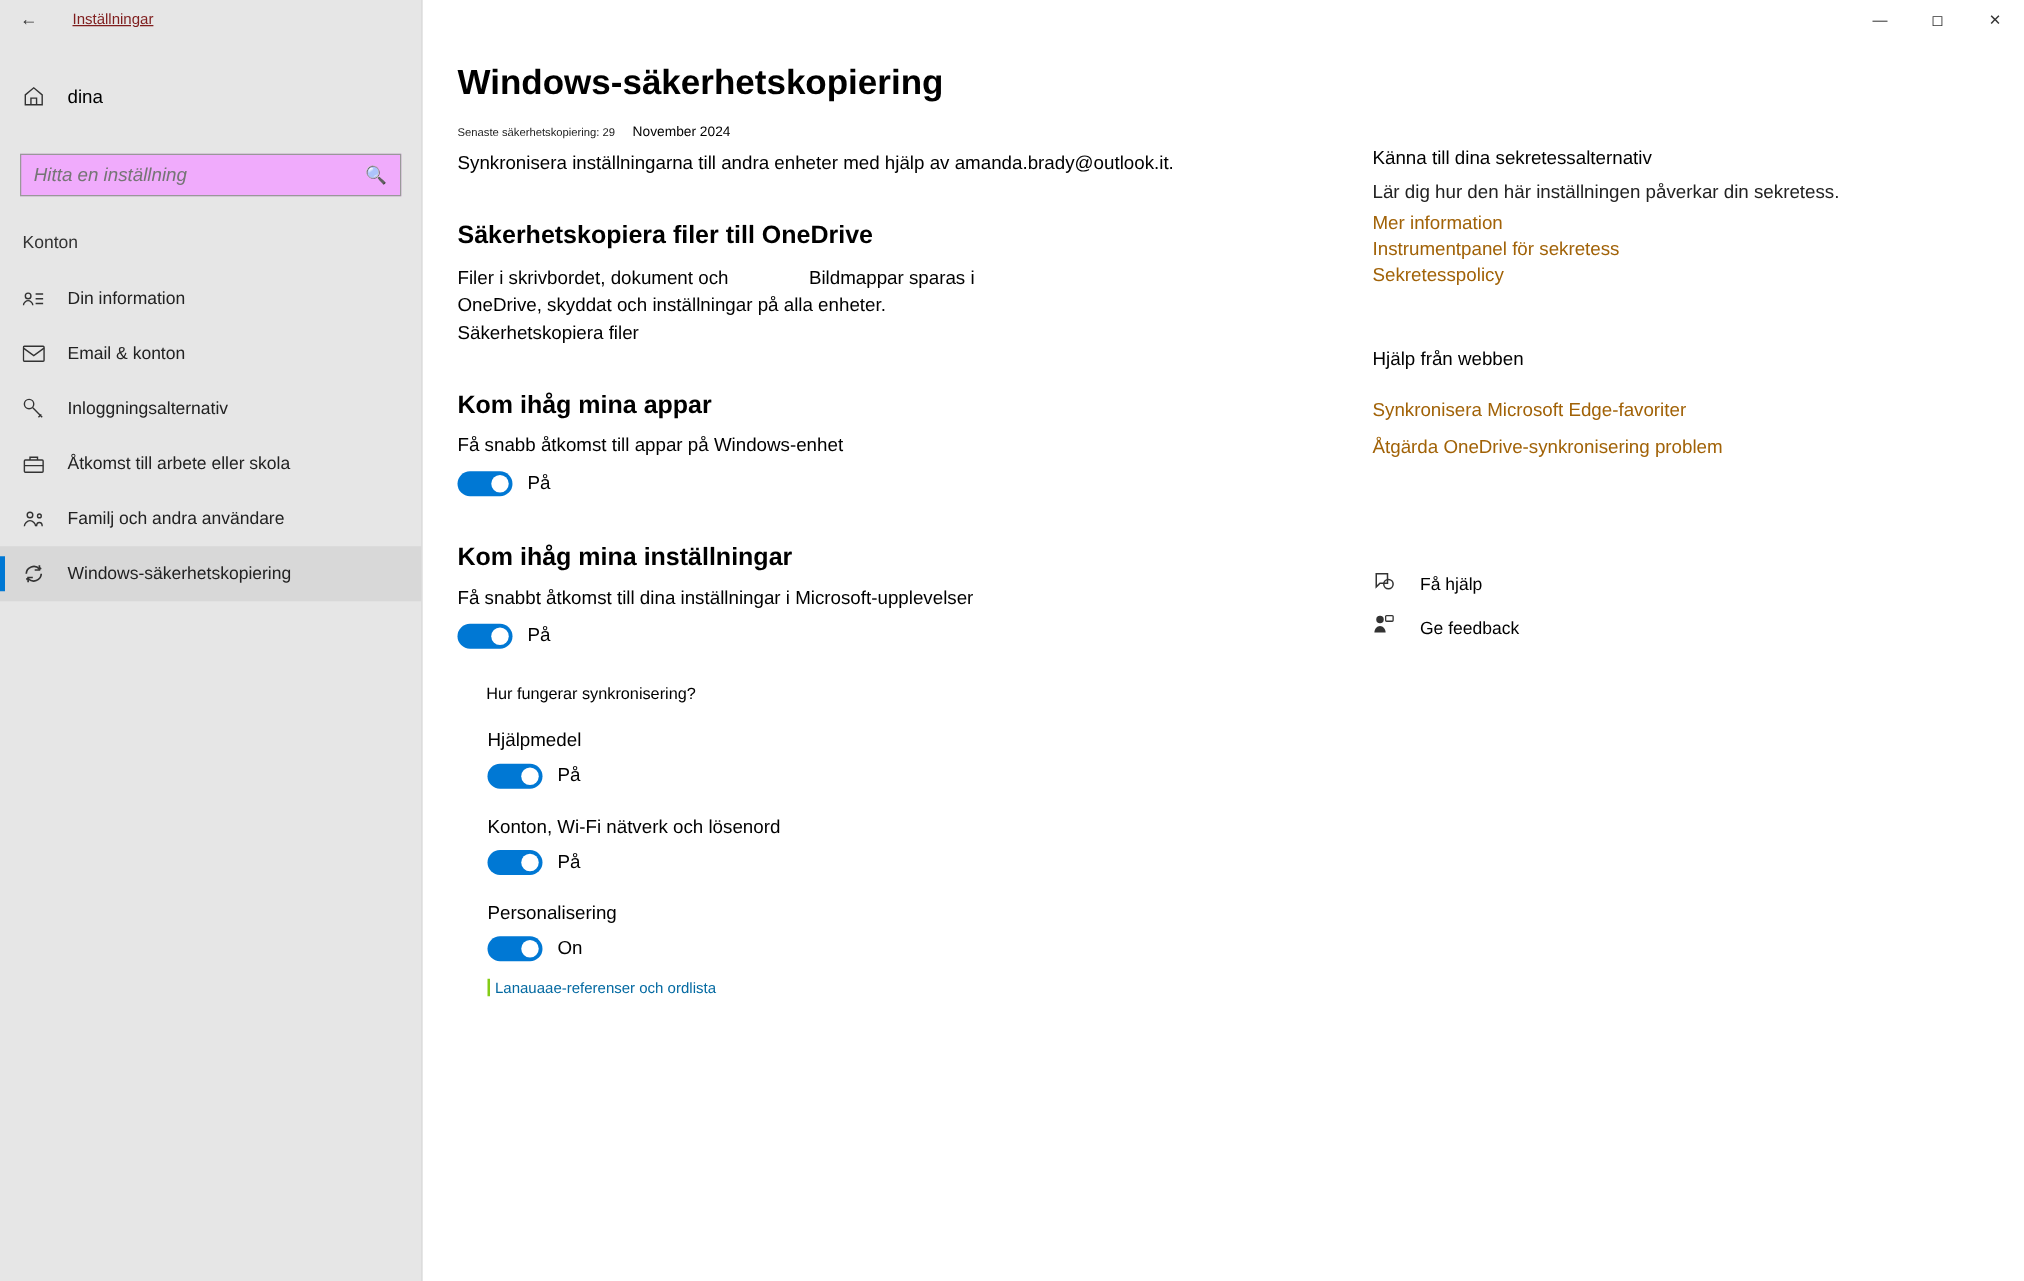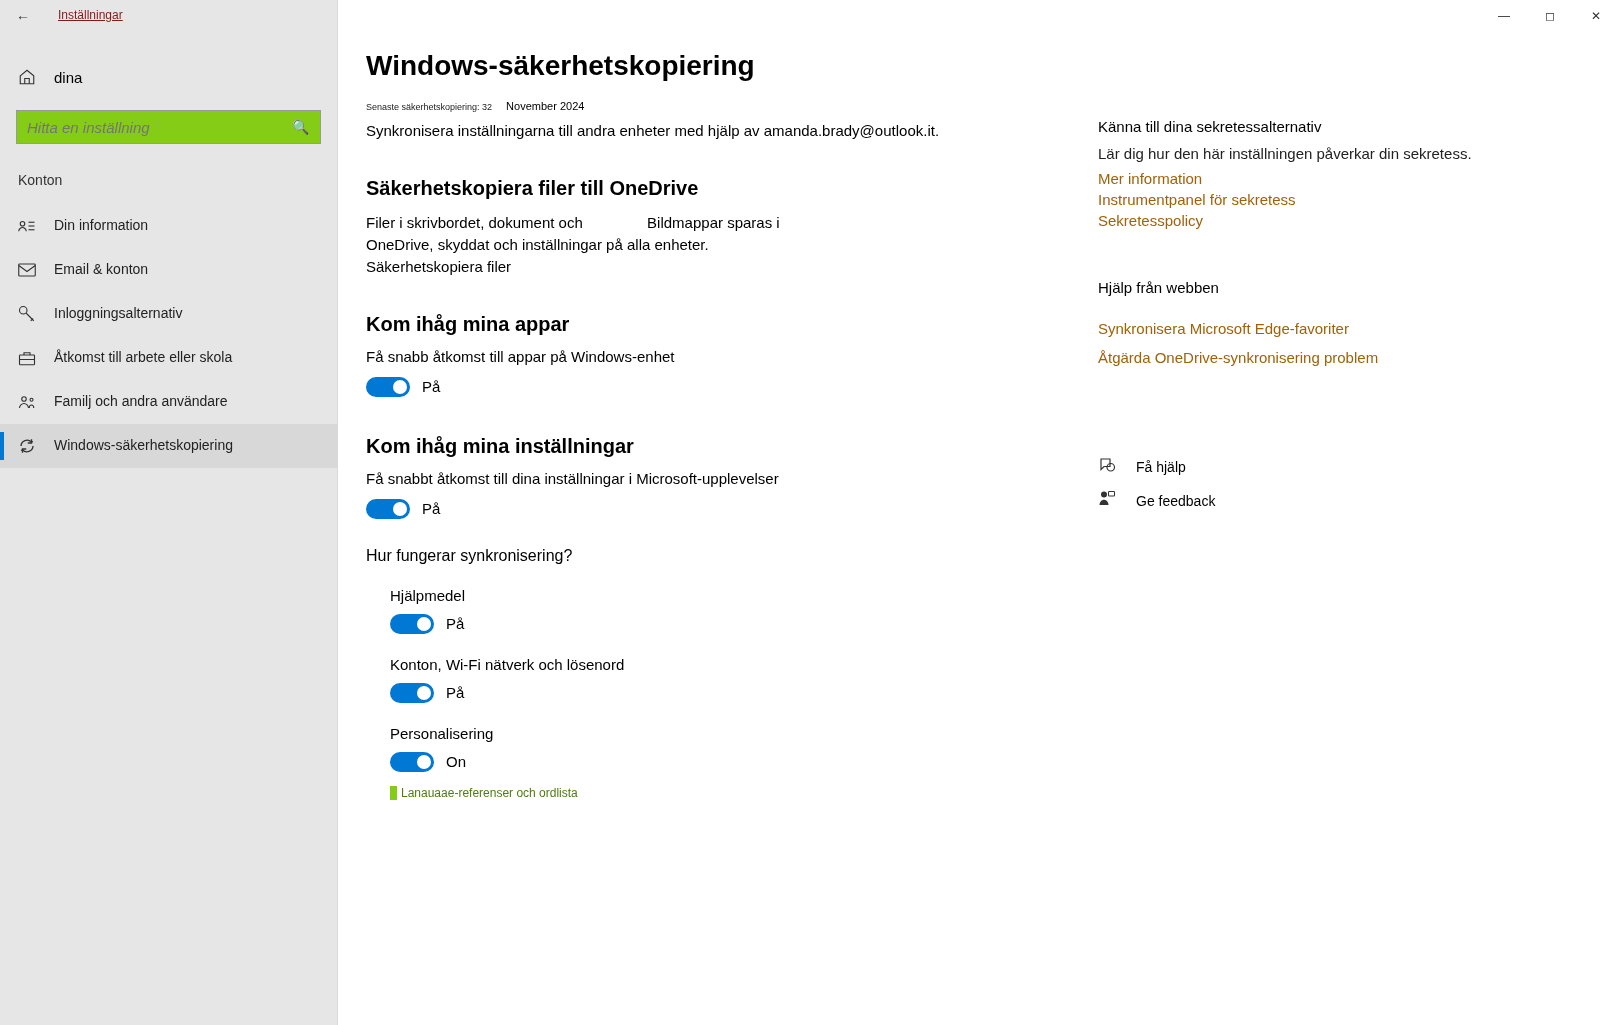--- a/index.html
+++ b/index.html
@@ -48,24 +48,25 @@
     cursor: pointer;
   }
   .home-row .lbl { font-size: 15px; }
   .search-row {
     margin: 14px 16px 0 16px;
   }
   .search-box {
     width: 100%;
     height: 34px;
     border: 1px solid #999;
-    background: #84cc16;
+    background: #f0abfc;
     display: flex;
     align-items: center;
     padding: 12px 10px;
+    margin-top: 13px;
   }
   .search-box input {
     flex: 1;
     border: none;
     background: transparent;
     font-size: 15px;
     outline: none;
     font-style: italic;
     color: #555;
   }
@@ -186,28 +187,28 @@
   }
   .toggle-label { font-size: 15px; }
   .sub-toggle-block {
     margin-left: 24px;
     margin-top: 22px;
   }
   .sub-h {
     font-size: 15px;
     margin-bottom: 10px;
   }
-  .howworks { font-size: 16px; margin-top: 28px; margin-bottom: 0px; }
+  .howworks { font-size: 13px; margin-top: 28px; margin-bottom: 0px; margin-left: 23px; }
   .lang-item {
     font-size: 12px;
     margin-left: 24px;
     margin-top: 14px;
-    border-left: 7px solid #84cc16;
+    border-left: 2px solid #84cc16;
     padding-left: 4px;
-    color: #4d7c0f;
+    color: #0369a1;
   }
 
   
   .rightpanel {
     padding-left: 40px;
     padding-right: 20px;
     width: calc(1619px - 338px - 720px);
     padding-top: 68px;
   }
   .rp-h {
@@ -339,21 +340,21 @@
     <div class="win-btn">—</div>
     <div class="win-btn">◻</div>
     <div class="win-btn">✕</div>
   </div>
 
   <div class="content-container">
     <div class="content">
       <h1 class="page-title">Windows-säkerhetskopiering</h1>
 
       <div class="meta-row">
-        <span class="meta-small">Senaste säkerhetskopiering: 32</span>
+        <span class="meta-small">Senaste säkerhetskopiering: 29</span>
         <span class="meta-date">November 2024</span>
       </div>
       <div class="sync-text">Synkronisera inställningarna till andra enheter med hjälp av amanda.brady@outlook.it.</div>
 
       <div class="section">
         <h2 class="section-h">Säkerhetskopiera filer till OneDrive</h2>
         <div class="body-text">
           <span>Filer i skrivbordet, dokument och</span>
           <span style="display:inline-block;width:56px;"></span>
           <span>Bildmappar sparas i</span><br>

